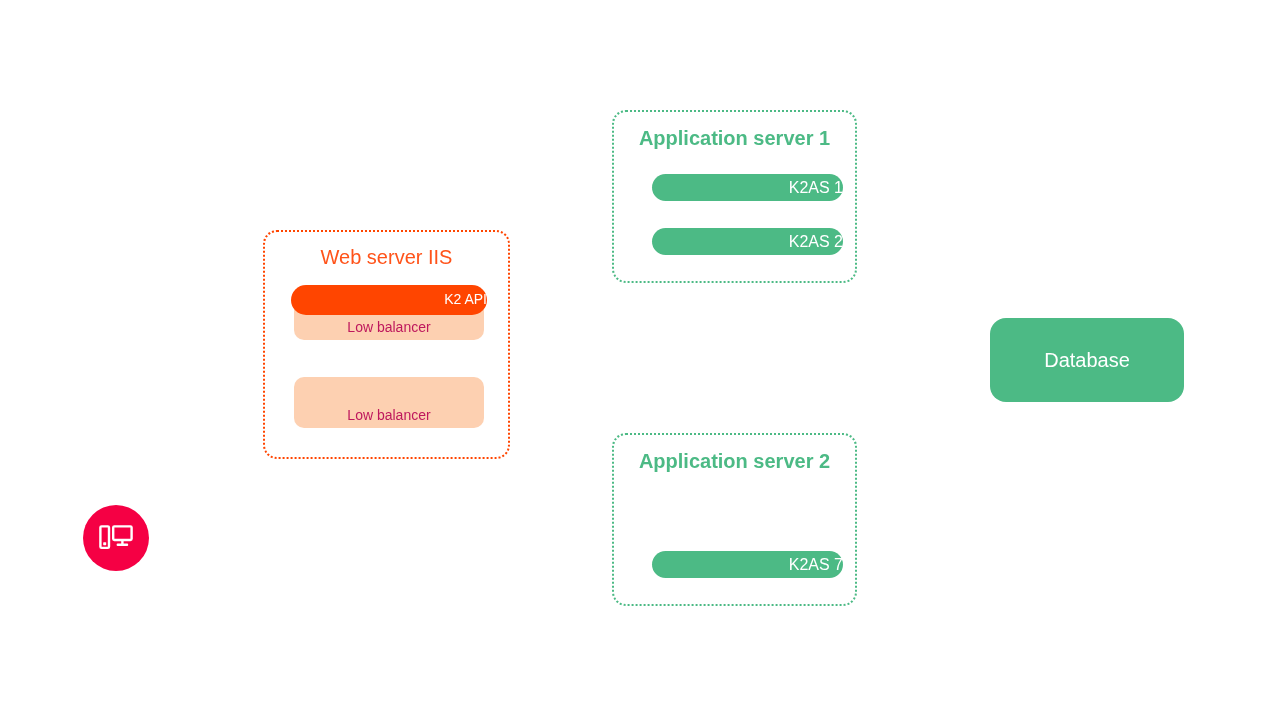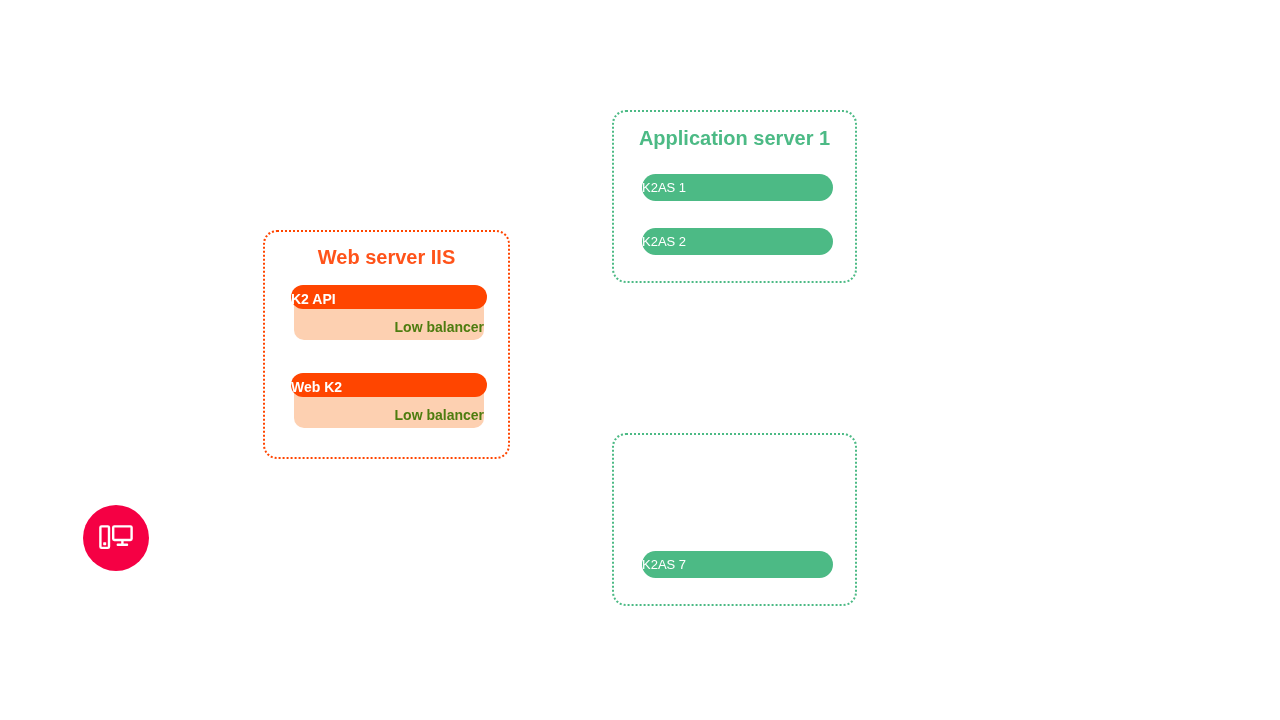--- a/index.html
+++ b/index.html
@@ -40,21 +40,20 @@
     white-space: nowrap;
   }
 
   
   #web-server-box {
     left: 263px;
     top: 230px;
     width: 247px;
     height: 229px;
     border-color: #ff4500;
-    font-weight: bold;
   }
   #web-server-box .group-title {
     top: 13px;
     color: #ff531a;
   }
 
   .lb-unit {
     position: absolute;
     left: 29px;
     width: 190px;
@@ -63,36 +62,36 @@
     border-radius: 10px;
   }
   .lb-unit.unit-1 { top: 57px; }
   .lb-unit.unit-2 { top: 145px; }
 
   .lb-pill {
     position: absolute;
     left: -3px;
     top: -4px;
     width: 196px;
-    height: 24px;
+    height: 30px;
     background: #ff4500;
     border-radius: 15px;
     color: #ffffff;
     font-size: 14px;
     line-height: 29px;
-    text-align: left;
+    text-align: right;
     white-space: nowrap;
   }
   .lb-caption {
     position: absolute;
     left: 0;
     right: 0;
     bottom: 4px;
-    text-align: right;
-    color: #4d7c0f;
+    text-align: center;
+    color: #be185d;
     font-size: 14px;
     line-height: 18px;
     white-space: nowrap;
   }
 
   
   .app-box {
     width: 245px;
     height: 173px;
     border-color: #4cba85;
@@ -101,29 +100,29 @@
   #app-server-1-box { top: 110px; }
   #app-server-2-box { top: 433px; }
   .app-box .group-title {
     top: 14px;
     color: #4cba85;
     font-weight: bold;
   }
 
   .node-pill {
     position: absolute;
-    left: 28px;
+    left: 38px;
     width: 191px;
     height: 27px;
     background: #4cba85;
     border-radius: 14px;
     color: #ffffff;
-    font-size: 13px;
+    font-size: 16px;
     line-height: 27px;
-    text-align: left;
+    text-align: right;
     white-space: nowrap;
   }
   .node-pill.slot-1 { top: 62px; }
   .node-pill.slot-2 { top: 116px; }
 
   
   #database-box {
     position: absolute;
     left: 990px;
     top: 318px;
@@ -162,35 +161,36 @@
 
   <div class="group-box" id="web-server-box">
     <div class="group-title">Web server IIS</div>
 
     <div class="lb-unit unit-1">
       <div class="lb-pill">K2 API</div>
       <div class="lb-caption">Low balancer</div>
     </div>
 
     <div class="lb-unit unit-2">
-      <div class="lb-pill">Web K2</div>
       <div class="lb-caption">Low balancer</div>
     </div>
   </div>
 
   <div class="group-box app-box" id="app-server-1-box">
     <div class="group-title">Application server 1</div>
     <div class="node-pill slot-1">K2AS 1</div>
     <div class="node-pill slot-2">K2AS 2</div>
   </div>
 
   <div class="group-box app-box" id="app-server-2-box">
+    <div class="group-title">Application server 2</div>
     <div class="node-pill slot-2">K2AS 7</div>
   </div>
 
+  <div id="database-box">Database</div>
 
   <div id="workstation-badge">
     <span>
       <svg width="34" height="27" viewBox="0 0 34 27" aria-hidden="true">
 
         <rect x="1.4" y="1.4" width="8.6" height="21.5" rx="1.2" fill="none" stroke="#ffffff" stroke-width="2.4"></rect>
         <rect x="4.2" y="17.2" width="3" height="3" rx="0.6" fill="#ffffff"></rect>
 
         <rect x="14.2" y="1.4" width="18.4" height="13.6" rx="1.2" fill="none" stroke="#ffffff" stroke-width="2.4"></rect>
 

